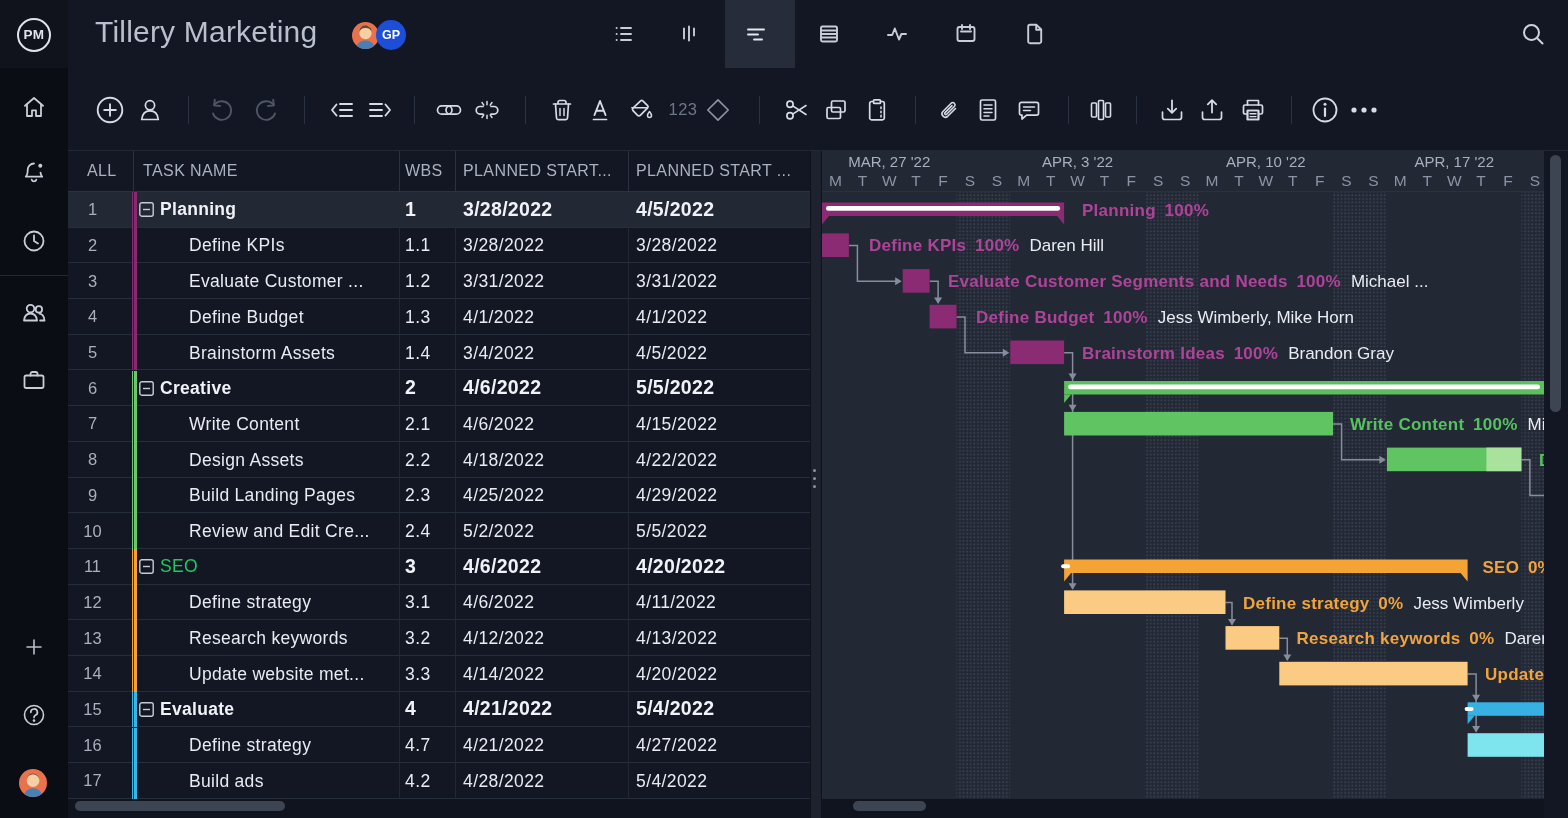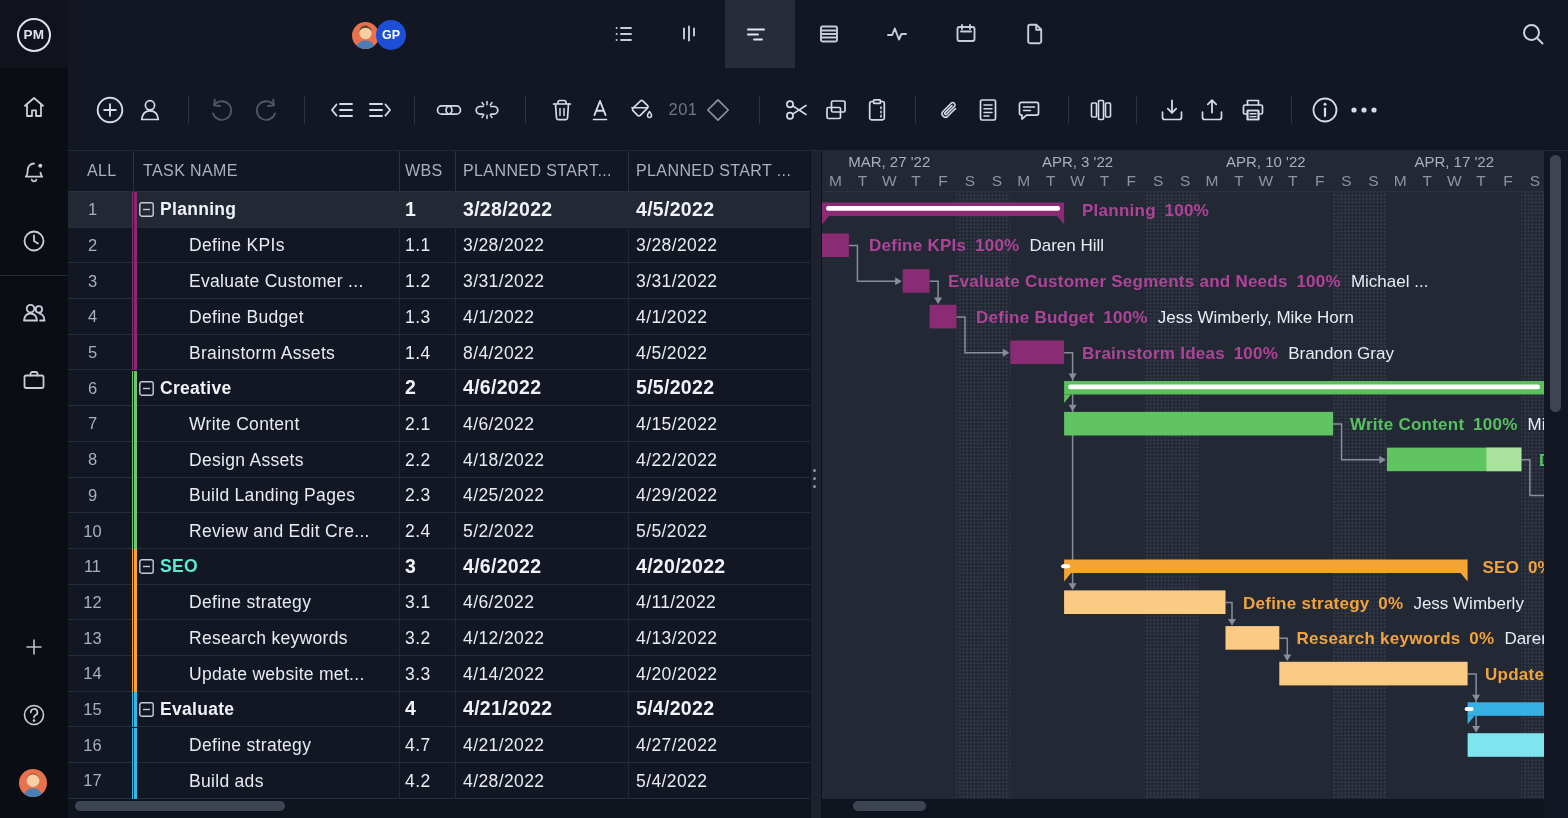--- a/index.html
+++ b/index.html
@@ -20,20 +20,21 @@
 <div class="abs" style="left:813px;top:469px;width:3px;height:3px;border-radius:50%;background:#8a93a6"></div>
 <div class="abs" style="left:813px;top:477px;width:3px;height:3px;border-radius:50%;background:#8a93a6"></div>
 <div class="abs" style="left:813px;top:485px;width:3px;height:3px;border-radius:50%;background:#8a93a6"></div>
 <div class="abs" style="left:822px;top:151px;width:722px;height:667px;background:#232835"></div>
 <div class="abs" style="left:1544px;top:151px;width:24px;height:667px;background:#121723"></div>
 <div class="abs" style="left:1550px;top:155px;width:11px;height:257px;border-radius:6px;background:#3d4452"></div>
 <div class="abs" style="left:68px;top:799px;width:742px;height:19px;background:#10141e"></div>
 <div class="abs" style="left:822px;top:799px;width:722px;height:19px;background:#10141e"></div>
 <div class="abs" style="left:75px;top:801px;width:210px;height:10px;border-radius:5px;background:#3d4452"></div>
 <div class="abs" style="left:853px;top:801px;width:73px;height:10px;border-radius:5px;background:#3d4452"></div>
+<div class="abs" style="left:95px;top:15px;font-size:30px;color:#b9bfcc;letter-spacing:.2px">Tillery Marketing</div>
 <div class="abs" style="left:352px;top:22px;width:27px;height:27px;border-radius:50%;background:#e8724d;overflow:hidden">
 <svg width="27" height="27">
         <circle cx="13.5" cy="11" r="6.2" fill="#f6cfa4"></circle>
         <path d="M7 11.5a6.6 6.6 0 0 1 13 0l-1-5-4-3h-4l-3 3z" fill="#6b4a33"></path>
         <path d="M13.5 5a6 6 0 0 1 6 5.2 6 6 0 0 0-12 .2A6 6 0 0 1 13.5 5z" fill="#6b4a33"></path>
         <path d="M4 27c1-6 5-8.4 9.5-8.4S22 21 23 27z" fill="#4a7fb5"></path>
       </svg></div>
 <div class="abs" style="left:376px;top:20px;width:30px;height:30px;border-radius:50%;background:#1d4ed8;color:#fff;font-size:12.5px;font-weight:bold;text-align:center;line-height:30px">GP</div>
 <svg class="abs" style="left:611px;top:21px" width="26" height="26" viewBox="0 0 26 26" fill="none" stroke="#c7cdd9" stroke-width="1.9" stroke-linecap="round" stroke-linejoin="round">
       <circle cx="5.6" cy="7" r="1" fill="#c7cdd9" stroke="none"></circle>
@@ -107,21 +108,21 @@
       <path d="M13 13.5v7M17 13.5v7" stroke-width="1.5"></path>
     </svg>
 <svg class="abs" style="left:585px;top:95px" width="30" height="30" viewBox="0 0 30 30" fill="none" stroke="#d6dbe6" stroke-width="1.7" stroke-linecap="round" stroke-linejoin="round">
       <path d="M9.5 20 15 6l5.5 14M11.3 15.7h7.4" stroke-width="1.9"></path>
       <path d="M8.5 24.5h13" stroke-width="1.7"></path>
     </svg>
 <svg class="abs" style="left:626px;top:95px" width="30" height="30" viewBox="0 0 30 30" fill="none" stroke="#d6dbe6" stroke-width="1.7" stroke-linecap="round" stroke-linejoin="round">
       <path d="M7 13.2 14.6 5.9a1.6 1.6 0 0 1 2.2 0l4.8 4.8a1.6 1.6 0 0 1 0 2.2l-7.3 7.4a1.9 1.9 0 0 1-2.7 0l-4.6-4.6a1.9 1.9 0 0 1 0-2.5z"></path>
       <path d="M5.8 12.8h15M23.5 16.5s2 2.6 2 4a2 2 0 0 1-4 0c0-1.4 2-4 2-4z" stroke-width="1.5"></path>
     </svg>
-<div class="abs" style="left:664px;top:100px;width:38px;text-align:center;font-size:16.5px;color:#6e7689;letter-spacing:.5px">201</div>
+<div class="abs" style="left:664px;top:100px;width:38px;text-align:center;font-size:16.5px;color:#6e7689;letter-spacing:.5px">123</div>
 <svg class="abs" style="left:703px;top:95px" width="30" height="30" viewBox="0 0 30 30" fill="none" stroke="#8a92a3" stroke-width="1.7" stroke-linecap="round" stroke-linejoin="round">
       <path d="M15 4.8 25.2 15 15 25.2 4.8 15z"></path>
     </svg>
 <div class="abs" style="left:759px;top:96px;width:1px;height:28px;background:#2b3242"></div>
 <svg class="abs" style="left:782px;top:95px" width="30" height="30" viewBox="0 0 30 30" fill="none" stroke="#d6dbe6" stroke-width="1.7" stroke-linecap="round" stroke-linejoin="round">
       <circle cx="8" cy="9.2" r="3.1"></circle>
       <circle cx="8" cy="20.8" r="3.1"></circle>
       <path d="M10.7 10.8 24 19.5M10.7 19.2 24 10.5" stroke-width="1.6"></path>
     </svg>
 <svg class="abs" style="left:821px;top:95px" width="30" height="30" viewBox="0 0 30 30" fill="none" stroke="#d6dbe6" stroke-width="1.7" stroke-linecap="round" stroke-linejoin="round">
@@ -252,21 +253,21 @@
 <div class="abs" style="left:68px;top:307.3px;width:49px;text-align:center;font-size:16.5px;color:#a9afbc">4</div>
 <div class="abs" style="left:189px;top:306.8px;font-size:17.5px;letter-spacing:.3px;color:#e8ebf2">Define Budget</div>
 <div style="left:405px;top:306.8px;font-size:17.5px;letter-spacing:.4px;color:#e8ebf2;position:absolute">1.3</div>
 <div style="left:463px;top:306.8px;font-size:17.5px;letter-spacing:.4px;color:#e8ebf2;position:absolute">4/1/2022</div>
 <div style="left:636px;top:306.8px;font-size:17.5px;letter-spacing:.4px;color:#e8ebf2;position:absolute">4/1/2022</div>
 <div class="abs" style="left:68px;top:334.8px;width:742px;height:35.7px;background:transparent;border-bottom:1px solid #262d3b"></div>
 <div class="abs" style="left:132px;top:334.8px;width:5px;height:35.7px;background:#86296f"></div>
 <div class="abs" style="left:68px;top:343.0px;width:49px;text-align:center;font-size:16.5px;color:#a9afbc">5</div>
 <div class="abs" style="left:189px;top:342.5px;font-size:17.5px;letter-spacing:.3px;color:#e8ebf2">Brainstorm Assets</div>
 <div style="left:405px;top:342.5px;font-size:17.5px;letter-spacing:.4px;color:#e8ebf2;position:absolute">1.4</div>
-<div style="left:463px;top:342.5px;font-size:17.5px;letter-spacing:.4px;color:#e8ebf2;position:absolute">8/4/2022</div>
+<div style="left:463px;top:342.5px;font-size:17.5px;letter-spacing:.4px;color:#e8ebf2;position:absolute">3/4/2022</div>
 <div style="left:636px;top:342.5px;font-size:17.5px;letter-spacing:.4px;color:#e8ebf2;position:absolute">4/5/2022</div>
 <div class="abs" style="left:68px;top:370.5px;width:742px;height:35.7px;background:transparent;border-bottom:1px solid #262d3b"></div>
 <div class="abs" style="left:132px;top:370.5px;width:5px;height:35.7px;background:#6ec46f"></div>
 <div class="abs" style="left:68px;top:378.7px;width:49px;text-align:center;font-size:16.5px;color:#a9afbc">6</div>
 <svg class="abs" style="left:139px;top:380.8px" width="15" height="15" viewBox="0 0 15 15" fill="none" stroke="#c6ccd9" stroke-width="1.4">
       <rect x="0.8" y="0.8" width="13.4" height="13.4" rx="2"></rect>
       <path d="M4 7.5h7"></path>
     </svg>
 <div class="abs" style="left:160px;top:377.9px;font-size:17.5px;font-weight:bold;letter-spacing:.3px;color:#f0f2f7">Creative</div>
 <div style="left:405px;top:376.1px;font-size:19.5px;font-weight:bold;letter-spacing:.3px;color:#f0f2f7;position:absolute">2</div>
@@ -300,21 +301,21 @@
 <div style="left:405px;top:521.0px;font-size:17.5px;letter-spacing:.4px;color:#e8ebf2;position:absolute">2.4</div>
 <div style="left:463px;top:521.0px;font-size:17.5px;letter-spacing:.4px;color:#e8ebf2;position:absolute">5/2/2022</div>
 <div style="left:636px;top:521.0px;font-size:17.5px;letter-spacing:.4px;color:#e8ebf2;position:absolute">5/5/2022</div>
 <div class="abs" style="left:68px;top:549.0px;width:742px;height:35.7px;background:transparent;border-bottom:1px solid #262d3b"></div>
 <div class="abs" style="left:132px;top:549.0px;width:5px;height:35.7px;background:#f3a23c"></div>
 <div class="abs" style="left:68px;top:557.2px;width:49px;text-align:center;font-size:16.5px;color:#a9afbc">11</div>
 <svg class="abs" style="left:139px;top:559.3px" width="15" height="15" viewBox="0 0 15 15" fill="none" stroke="#c6ccd9" stroke-width="1.4">
       <rect x="0.8" y="0.8" width="13.4" height="13.4" rx="2"></rect>
       <path d="M4 7.5h7"></path>
     </svg>
-<div class="abs" style="left:160px;top:556.4px;font-size:17.5px;font-weight:bold;letter-spacing:.3px;color:#5eead4">SEO</div>
+<div class="abs" style="left:160px;top:556.4px;font-size:17.5px;font-weight:normal;letter-spacing:.3px;color:#22c55e">SEO</div>
 <div style="left:405px;top:554.6px;font-size:19.5px;font-weight:bold;letter-spacing:.3px;color:#f0f2f7;position:absolute">3</div>
 <div style="left:463px;top:554.6px;font-size:19.5px;font-weight:bold;letter-spacing:.3px;color:#f0f2f7;position:absolute">4/6/2022</div>
 <div style="left:636px;top:554.6px;font-size:19.5px;font-weight:bold;letter-spacing:.3px;color:#f0f2f7;position:absolute">4/20/2022</div>
 <div class="abs" style="left:68px;top:584.7px;width:742px;height:35.7px;background:transparent;border-bottom:1px solid #262d3b"></div>
 <div class="abs" style="left:132px;top:584.7px;width:5px;height:35.7px;background:#f3a23c"></div>
 <div class="abs" style="left:68px;top:592.9px;width:49px;text-align:center;font-size:16.5px;color:#a9afbc">12</div>
 <div class="abs" style="left:189px;top:592.4px;font-size:17.5px;letter-spacing:.3px;color:#e8ebf2">Define strategy</div>
 <div style="left:405px;top:592.4px;font-size:17.5px;letter-spacing:.4px;color:#e8ebf2;position:absolute">3.1</div>
 <div style="left:463px;top:592.4px;font-size:17.5px;letter-spacing:.4px;color:#e8ebf2;position:absolute">4/6/2022</div>
 <div style="left:636px;top:592.4px;font-size:17.5px;letter-spacing:.4px;color:#e8ebf2;position:absolute">4/11/2022</div>

